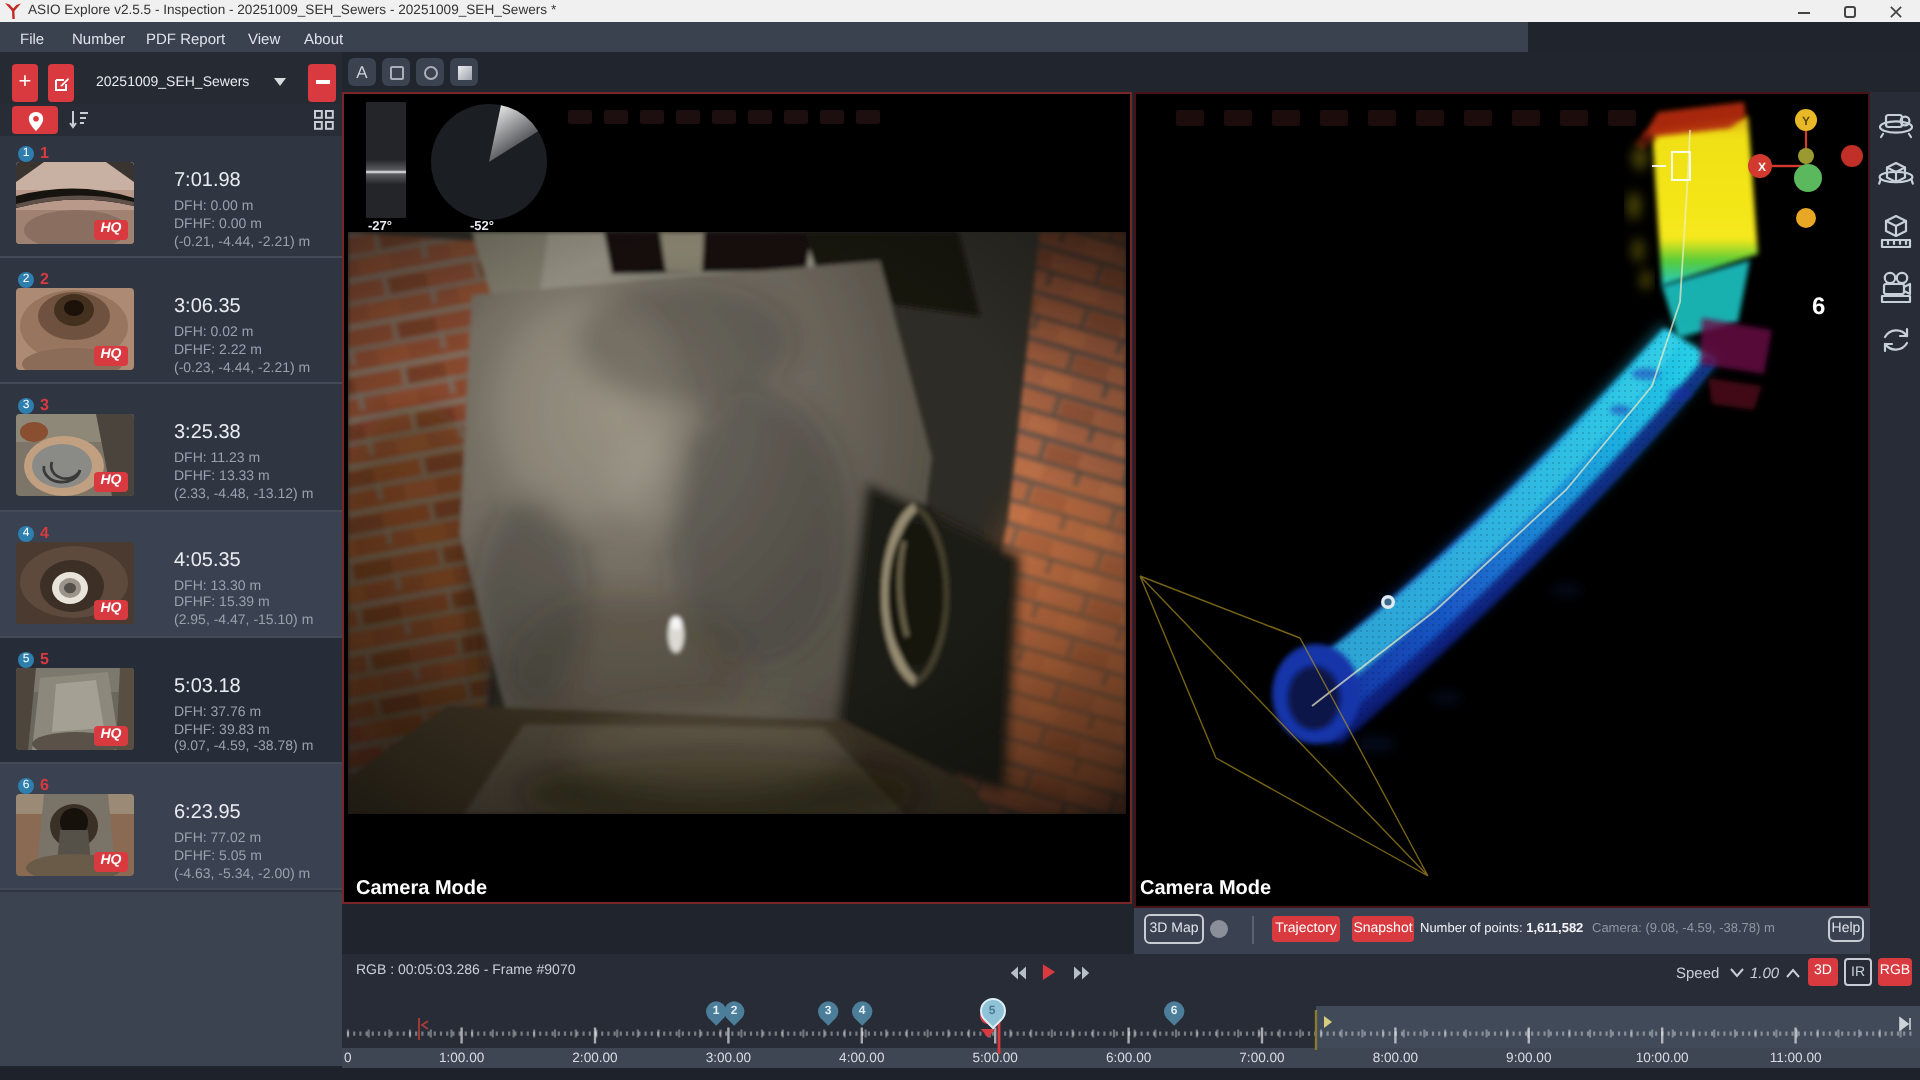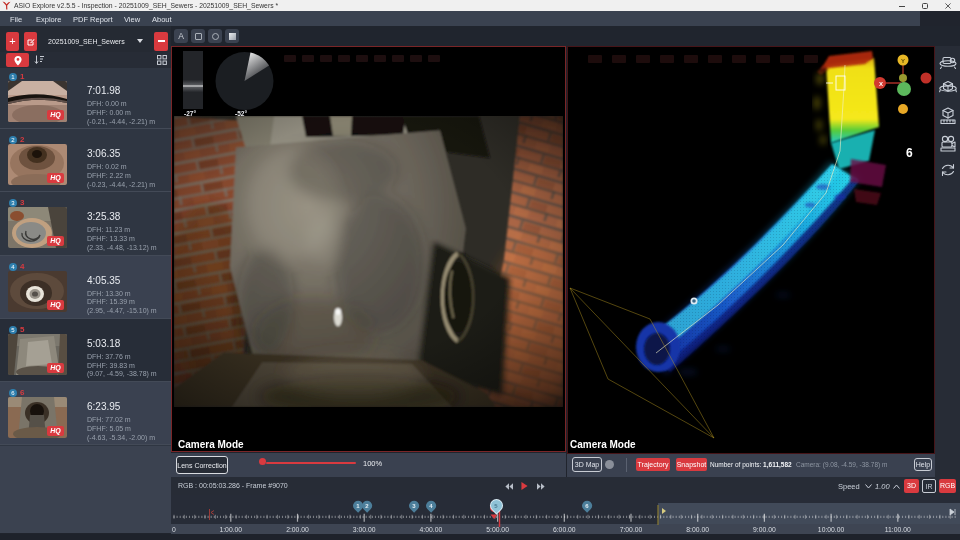--- a/index.html
+++ b/index.html
@@ -18,23 +18,23 @@
       <path d="M0.5 0.5 L4 4.5 L4.2 8.5 L5.4 8.5 L5.2 4.5 L8.5 0.8 L6.2 1.5 L4.6 3.2 L2.8 1.2 Z" fill="#c22b25"></path>
     </svg>
     <div class="abs" style="left:14px;top:2.2px;font-size:6.8px;color:#333;letter-spacing:0;">ASIO Explore v2.5.5 - Inspection - 20251009_SEH_Sewers - 20251009_SEH_Sewers *</div>
     <div class="abs" style="left:899px;top:5.5px;width:6px;height:1px;background:#444;"></div>
     <div class="abs" style="left:922px;top:3px;width:5.5px;height:5.5px;border:1px solid #444;border-radius:1.5px;"></div>
     <svg class="abs" style="left:945px;top:3px" width="6" height="6" viewBox="0 0 7 7">
         <path d="M0.5 0.5 L6.5 6.5 M6.5 0.5 L0.5 6.5" stroke="#444" stroke-width="1"></path>
       </svg>
   </div>
 
-  <div class="abs" style="left:0;top:11px;width:920px;height:15px;background:#3a4250;color:#dfe3ea;font-size:7.5px;">
+  <div class="abs" style="left:0;top:11px;width:764px;height:15px;background:#3a4250;color:#dfe3ea;font-size:7.5px;">
     <span class="abs" style="left:10px;top:4px;">File</span>
-    <span class="abs" style="left:36px;top:4px;">Explore</span>
+    <span class="abs" style="left:36px;top:4px;">Number</span>
     <span class="abs" style="left:73px;top:4px;text-align:center;">PDF Report</span>
     <span class="abs" style="left:124px;top:4px;">View</span>
     <span class="abs" style="left:152px;top:4px;">About</span>
   </div>
 
   <div class="abs" style="left:0;top:26px;width:960px;height:20px;background:#20252e;"></div>
 
   <div class="abs" style="left:174px;top:29px;width:14px;height:14px;background:#3b4250;border-radius:3px;color:#ccd0d6;font-size:8.5px;text-align:center;line-height:14.5px;">A</div>
   <div class="abs" style="left:191px;top:29px;width:14px;height:14px;background:#3b4250;border-radius:3px;">
       <div class="abs" style="left:3.5px;top:3.5px;width:7px;height:7px;border:1px solid #aab0b8;border-radius:1px;"></div>
@@ -301,26 +301,20 @@
             <ellipse cx="185" cy="294" rx="100" ry="20" fill="rgba(18,15,10,0.45)" filter="url(#mblur)"></ellipse>
             <ellipse cx="180" cy="272" rx="70" ry="22" fill="rgba(120,110,92,0.35)" filter="url(#mblur)"></ellipse>
             <ellipse cx="164" cy="211" rx="4" ry="9.5" fill="#dcdad2"></ellipse>
             <ellipse cx="164" cy="205" rx="3" ry="3.5" fill="#f6f6f4"></ellipse>
           </g>
           <rect width="389" height="305" fill="url(#vig)"></rect>
         </svg></div>
     <div class="abs" style="left:6px;top:392px;color:#fff;font-size:10px;font-weight:bold;">Camera Mode</div>
   </div>
 
-  <div class="abs" style="left:171px;top:453px;width:395px;height:24px;background:#3a4150;">
-    <div class="abs" style="left:5px;top:3px;width:52px;height:18px;border:1px solid #d8dbe0;border-radius:3px;color:#e8eaee;font-size:7px;text-align:center;line-height:17px;background:#272c36;">Lens Correction</div>
-    <div class="abs" style="left:95px;top:8.5px;width:90px;height:2px;background:#d93a3f;border-radius:1px;"></div>
-    <div class="abs" style="left:88px;top:5px;width:7px;height:7px;background:#d93a3f;border-radius:50%;"></div>
-    <div class="abs" style="left:192px;top:5.5px;color:#e8eaee;font-size:7.5px;">100%</div>
-  </div>
 
   <div class="abs" style="left:567px;top:46px;width:368px;height:408px;background:#000;border:1px solid #461418;">
     <div id="cloud" class="abs" style="left:0;top:0;width:366px;height:406px;"><svg width="366" height="406" viewBox="0 0 366 406">
           <defs>
             <linearGradient id="pipe" x1="0" y1="0" x2="1" y2="0">
               <stop offset="0" stop-color="#0e2492"></stop>
               <stop offset="0.4" stop-color="#1a5cc8"></stop>
               <stop offset="0.78" stop-color="#1fb0e0"></stop>
               <stop offset="1" stop-color="#28d8e8"></stop>
             </linearGradient>

